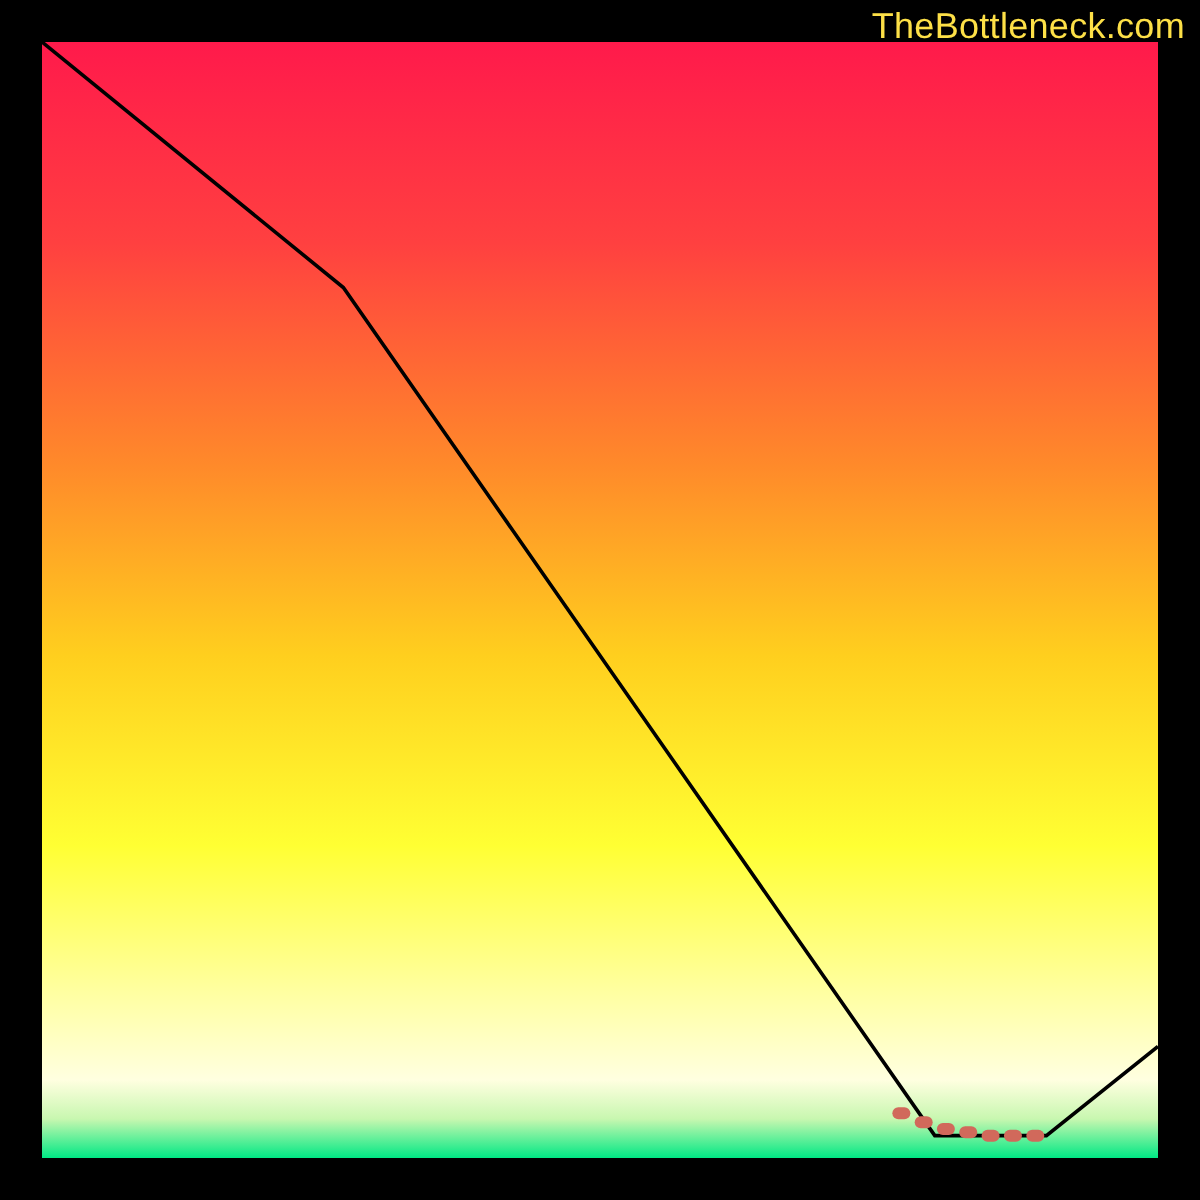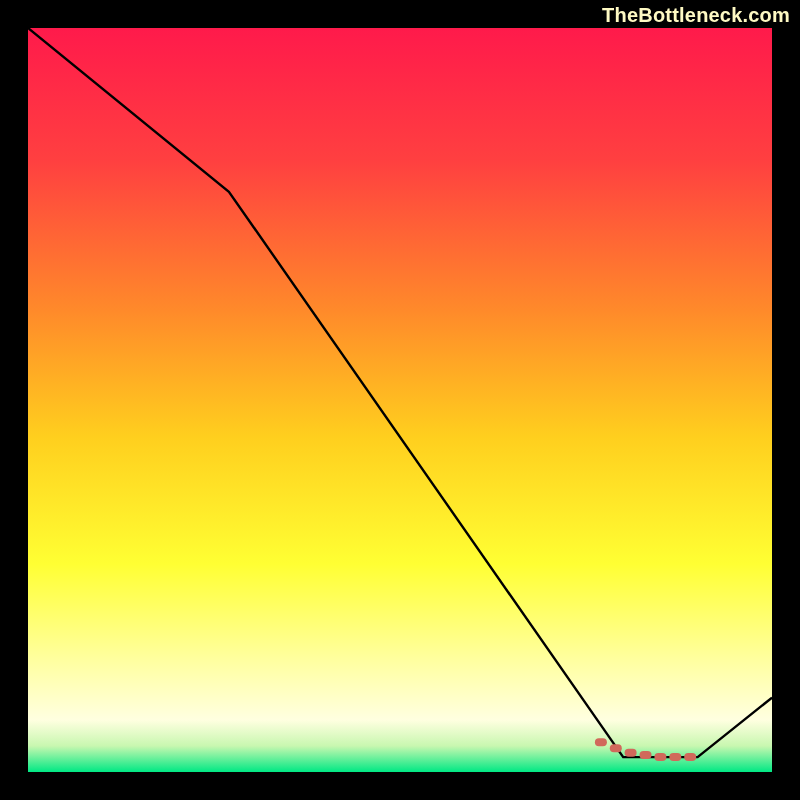--- a/index.html
+++ b/index.html
@@ -14,23 +14,23 @@
   .frame {
     position: relative;
     width: 800px;
     height: 800px;
     background: #000;
   }
   .watermark {
     position: absolute;
     top: 4px;
     right: 10px;
-    color: #fef9c3;
-    font-size: 20px;
-    font-weight: 700;
+    color: #fde047;
+    font-size: 24px;
+    font-weight: 400;
     letter-spacing: 0.2px;
     z-index: 50;
   }
   .plot-outer {
     position: absolute;
     
     left: 28px;
     top: 28px;
     width: 744px;
     height: 744px;

